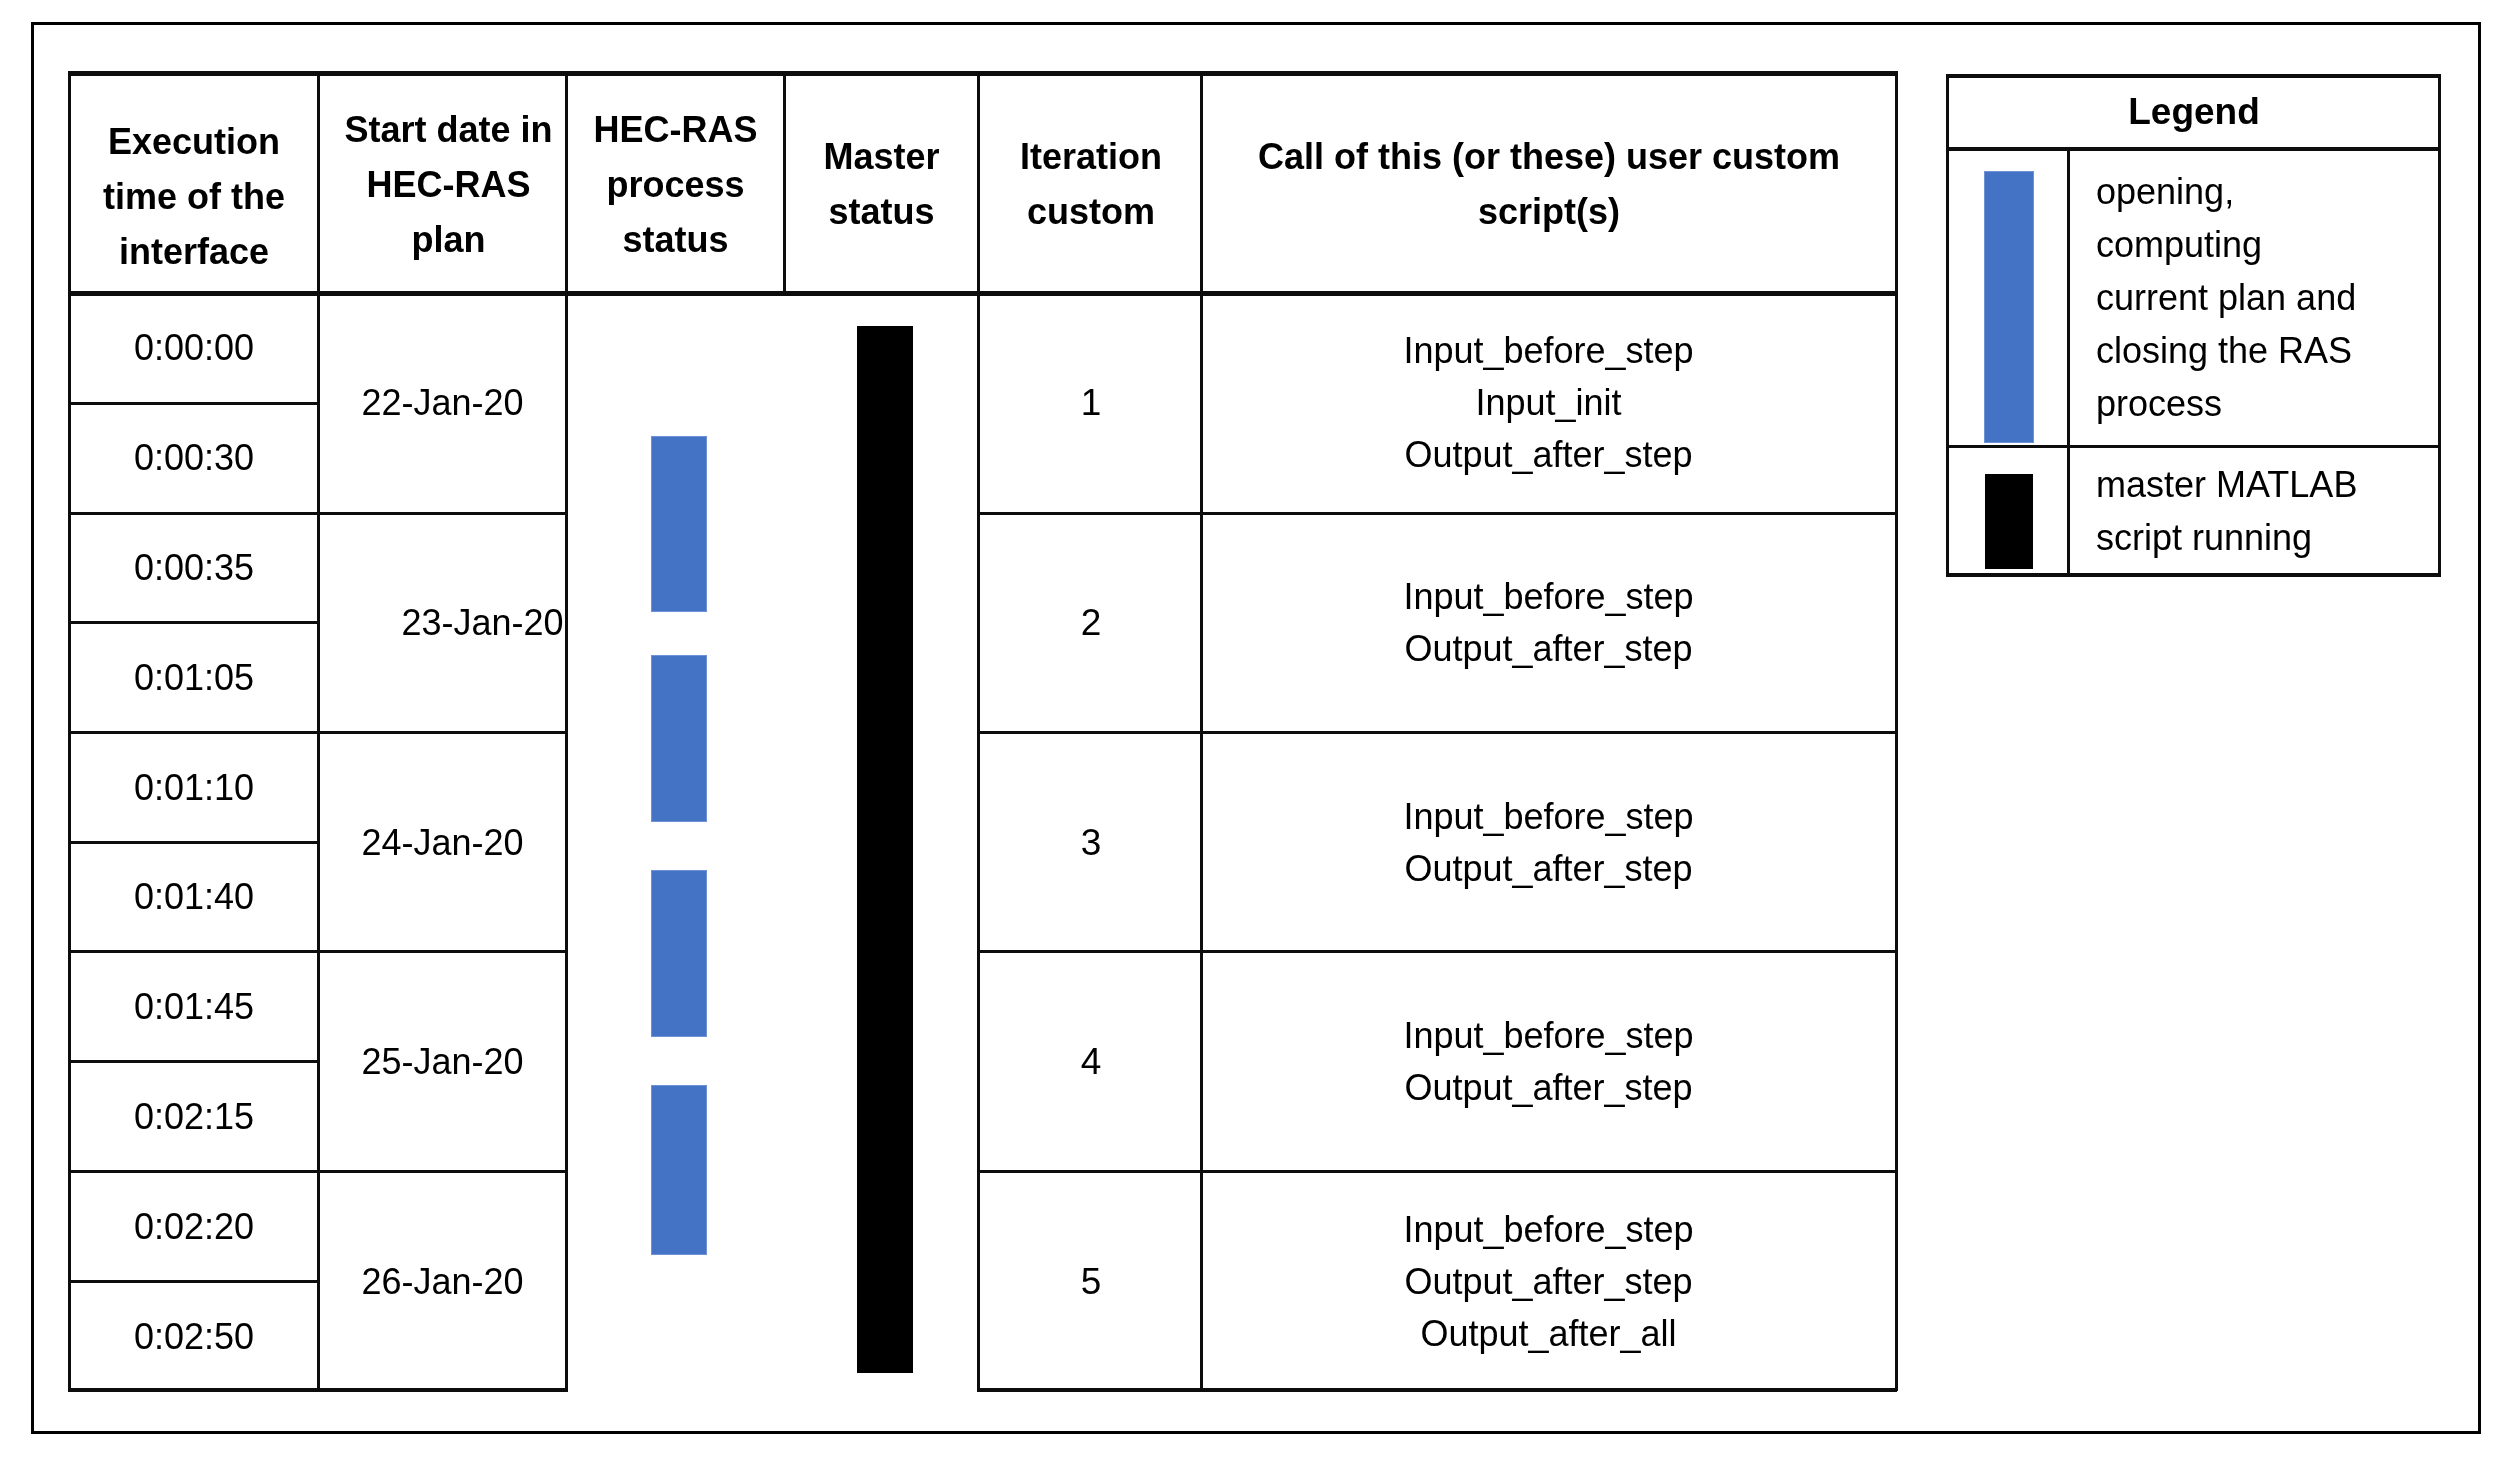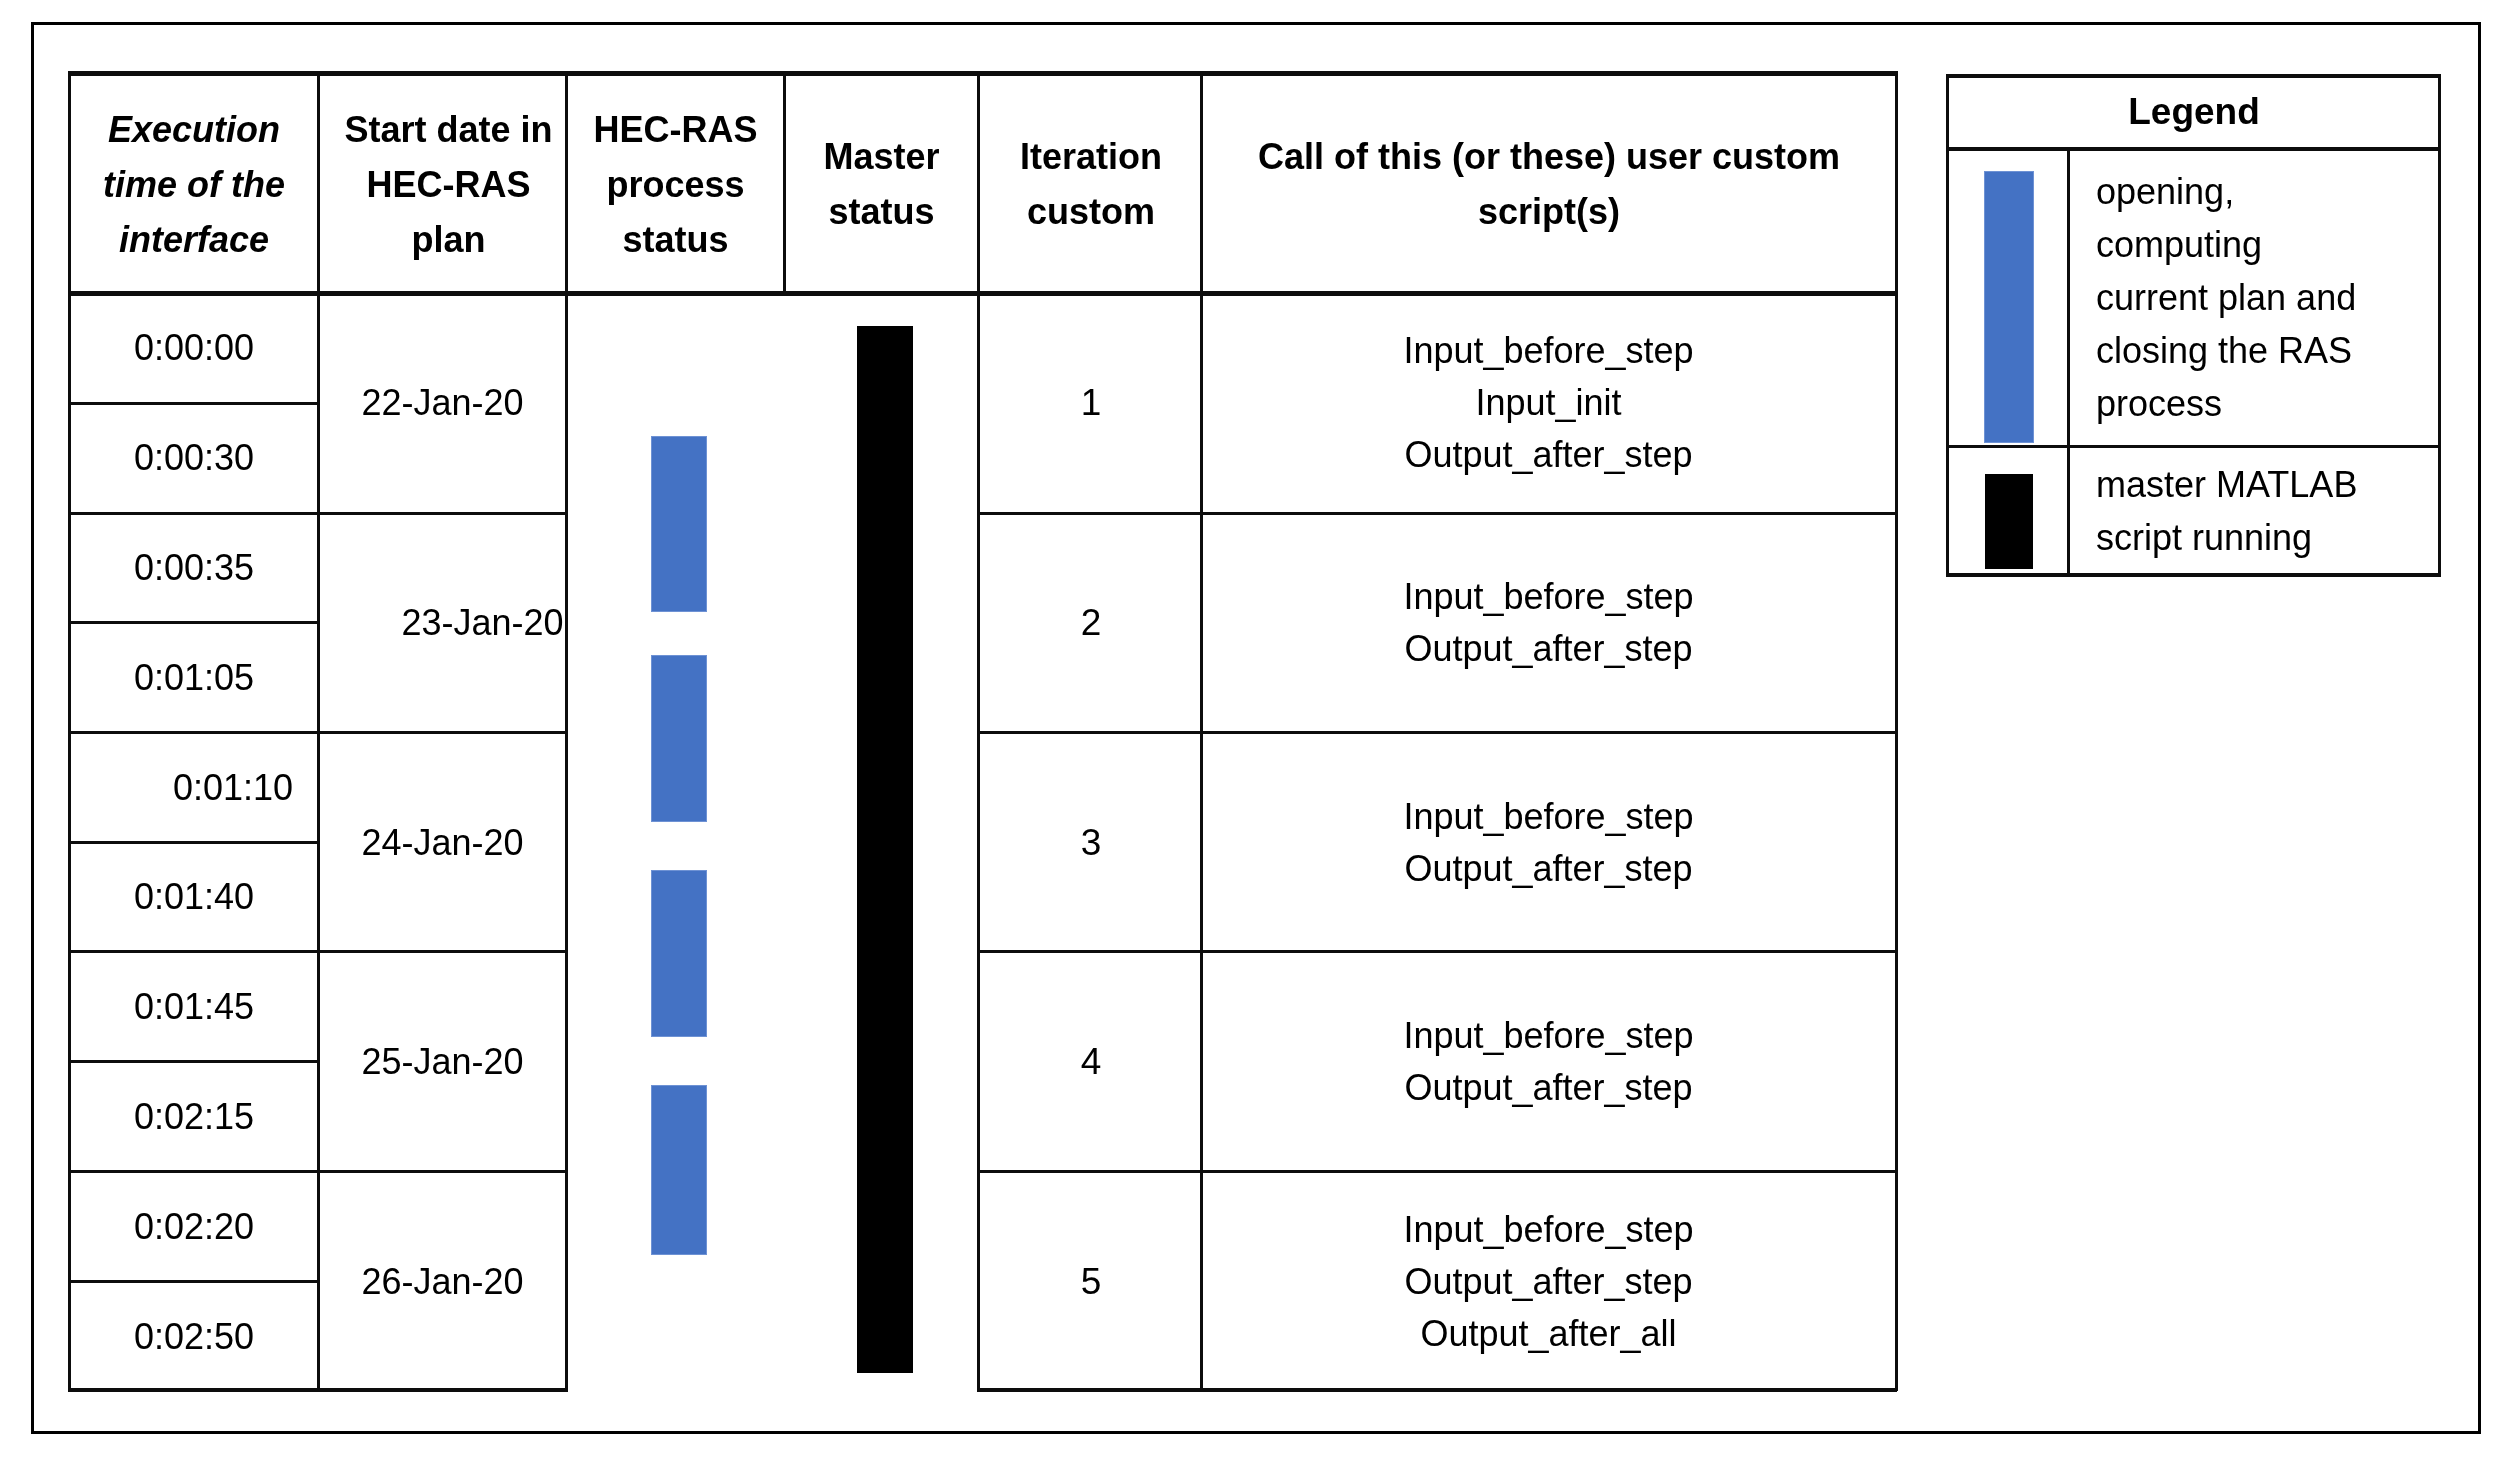--- a/index.html
+++ b/index.html
@@ -44,32 +44,32 @@
 <div class="line" style="left:68px;top:731px;width:500px;height:3.1px;"></div>
 <div class="line" style="left:977px;top:731px;width:920px;height:3.1px;"></div>
 <div class="line" style="left:68px;top:950px;width:500px;height:3.1px;"></div>
 <div class="line" style="left:977px;top:950px;width:920px;height:3.1px;"></div>
 <div class="line" style="left:68px;top:1170px;width:500px;height:3.1px;"></div>
 <div class="line" style="left:977px;top:1170px;width:920px;height:3.1px;"></div>
 
 <div class="line" style="left:68px;top:1388px;width:500px;height:3.9px;"></div>
 <div class="line" style="left:977px;top:1388px;width:920px;height:3.9px;"></div>
 
-<div class="cell hdr" style="left:71px;top:74px;width:246px;height:220px;font-style:italic;">Execution time of the interface</div>
+<div class="cell hdr" style="left:71px;top:86px;width:246px;height:220px;">Execution time of the interface</div>
 <div class="cell hdr" style="left:326px;top:74px;width:245px;height:220px;">Start date in HEC-RAS plan</div>
 <div class="cell hdr" style="left:568px;top:74px;width:215px;height:220px;">HEC-RAS process status</div>
 <div class="cell hdr" style="left:786px;top:74px;width:191px;height:220px;">Master status</div>
 <div class="cell hdr" style="left:981px;top:74px;width:220px;height:220px;">Iteration custom</div>
 <div class="cell hdr" style="left:1219px;top:74px;width:660px;height:220px;">Call of this (or these) user custom script(s)</div>
 
 <div class="cell" style="left:71px;top:293px;width:246px;height:110px;">0:00:00</div>
 <div class="cell" style="left:71px;top:403px;width:246px;height:110px;">0:00:30</div>
 <div class="cell" style="left:71px;top:513px;width:246px;height:110px;border-radius:23px;">0:00:35</div>
 <div class="cell" style="left:71px;top:623px;width:246px;height:110px;">0:01:05</div>
-<div class="cell" style="left:71px;top:733px;width:246px;height:109px;margin-left:39px;">0:01:10</div>
+<div class="cell" style="left:71px;top:733px;width:246px;height:109px;">0:01:10</div>
 <div class="cell" style="left:71px;top:842px;width:246px;height:110px;">0:01:40</div>
 <div class="cell" style="left:71px;top:952px;width:246px;height:110px;">0:01:45</div>
 <div class="cell" style="left:71px;top:1062px;width:246px;height:110px;">0:02:15</div>
 <div class="cell" style="left:71px;top:1172px;width:246px;height:110px;">0:02:20</div>
 <div class="cell" style="left:71px;top:1282px;width:246px;height:109px;">0:02:50</div>
 
 <div class="cell" style="left:320px;top:293px;width:245px;height:220px;">22-Jan-20</div>
 <div class="cell" style="left:320px;top:513px;width:245px;height:220px;padding-left:40px;">23-Jan-20</div>
 <div class="cell" style="left:320px;top:733px;width:245px;height:219px;">24-Jan-20</div>
 <div class="cell" style="left:320px;top:952px;width:245px;height:220px;">25-Jan-20</div>

